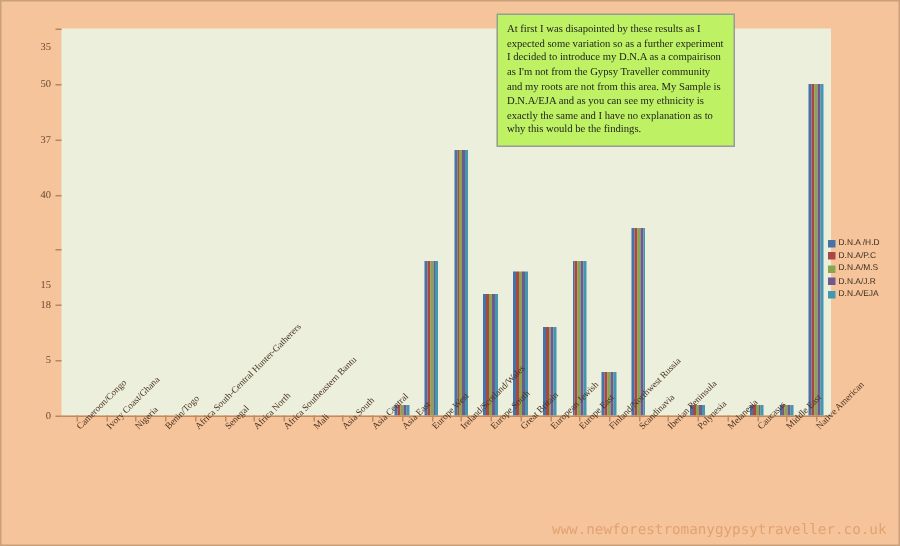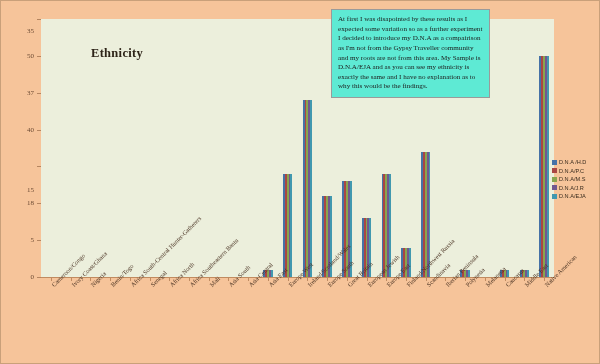--- a/index.html
+++ b/index.html
@@ -69,21 +69,21 @@
   }
   #chart-title{
     font-size:12.5px;font-weight:bold;color:#2e2418;
     margin:0 0 8px 0;letter-spacing:0.3px;
   }
   #chart-desc{
     font-size:7.6px;line-height:1.45;color:#33281c;margin:0;
   }
   #note-box{
     position:absolute;left:330px;top:8px;width:159px;
-    background:#5eead4;border:1px solid #9a9a9a;
+    background:#bef264;border:1px solid #9a9a9a;
     padding:5px 6px;box-sizing:border-box;
   }
   #note-text{
     font-size:7.1px;line-height:1.36;color:#1d1d1d;margin:0;
   }
   
   #legend{
     position:absolute;left:551px;top:158px;
   }
   .legend-row{
@@ -339,21 +339,20 @@
       <div class="x-label" style="left: 423.75px; top: 282px;">Scandinavia</div>
       <div class="x-label" style="left: 443.481px; top: 282px;">Iberian Peninsula</div>
       <div class="x-label" style="left: 463.212px; top: 282px;">Polynesia</div>
       <div class="x-label" style="left: 482.942px; top: 282px;">Melanesia</div>
       <div class="x-label" style="left: 502.673px; top: 282px;">Caucasus</div>
       <div class="x-label" style="left: 522.404px; top: 282px;">Middle East</div>
       <div class="x-label" style="left: 542.135px; top: 282px;">Native American</div>
     </div>
 
   <div id="title-block">
-    <div id="chart-title">Ethnicity</div>
   </div>
 
   <div id="note-box">
     <p id="note-text">At first I was disapointed by these results as I expected some variation so as a further experiment I decided to introduce my D.N.A as a compairison as I'm not from the Gypsy Traveller community and my roots are not from this area. My Sample is D.N.A/EJA and as you can see my ethnicity is exactly the same and I have no explanation as to why this would be the findings.</p>
   </div>
 
   <div id="legend">
       <div class="legend-row">
         <span class="legend-swatch" style="background: rgb(69, 114, 167);"></span>
         <span class="legend-label">D.N.A /H.D</span>
@@ -369,20 +368,21 @@
       <div class="legend-row">
         <span class="legend-swatch" style="background: rgb(113, 88, 143);"></span>
         <span class="legend-label">D.N.A/J.R</span>
       </div>
       <div class="legend-row">
         <span class="legend-swatch" style="background: rgb(65, 152, 175);"></span>
         <span class="legend-label">D.N.A/EJA</span>
       </div>
     </div>
 
+  <div id="watermark">www.newforestromanygypsytraveller.co.uk</div>
 
 <div class="x-tick-mark" style="left: 49.8654px;"></div>
     <div class="x-tick-mark" style="left: 69.5962px;"></div>
     <div class="x-tick-mark" style="left: 89.3269px;"></div>
     <div class="x-tick-mark" style="left: 109.058px;"></div>
     <div class="x-tick-mark" style="left: 128.788px;"></div>
     <div class="x-tick-mark" style="left: 148.519px;"></div>
     <div class="x-tick-mark" style="left: 168.25px;"></div>
     <div class="x-tick-mark" style="left: 187.981px;"></div>
     <div class="x-tick-mark" style="left: 207.712px;"></div>

